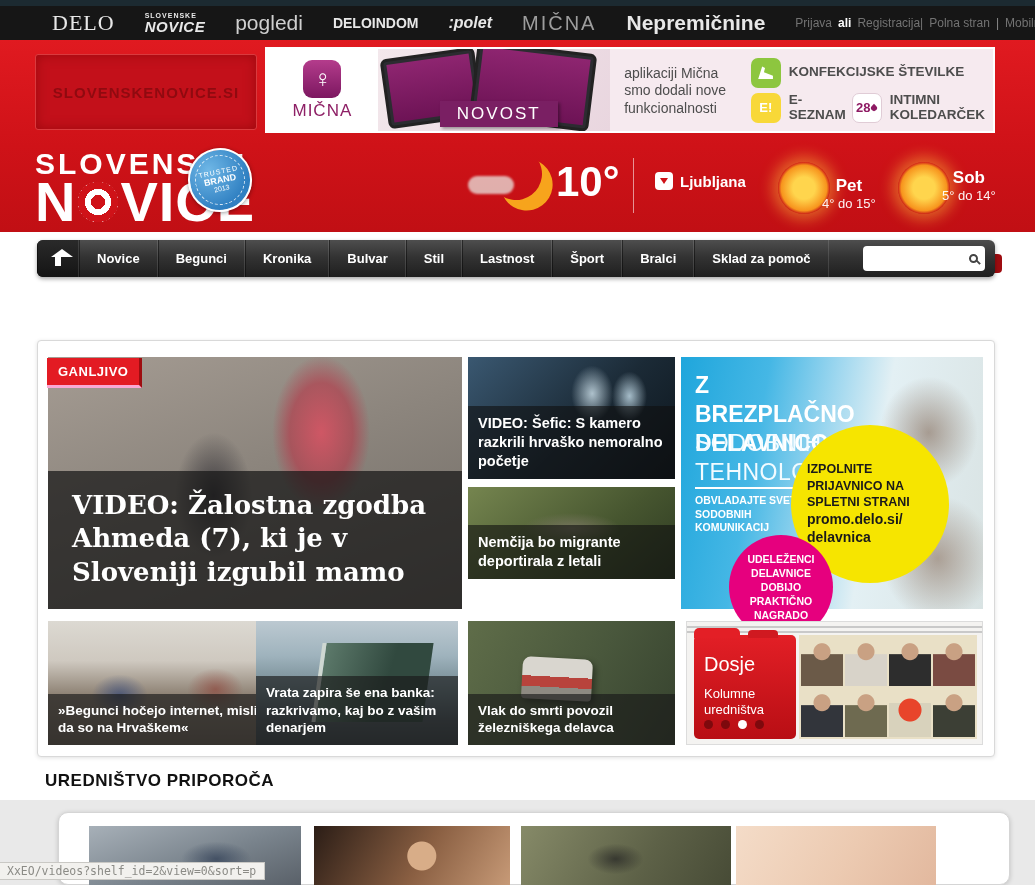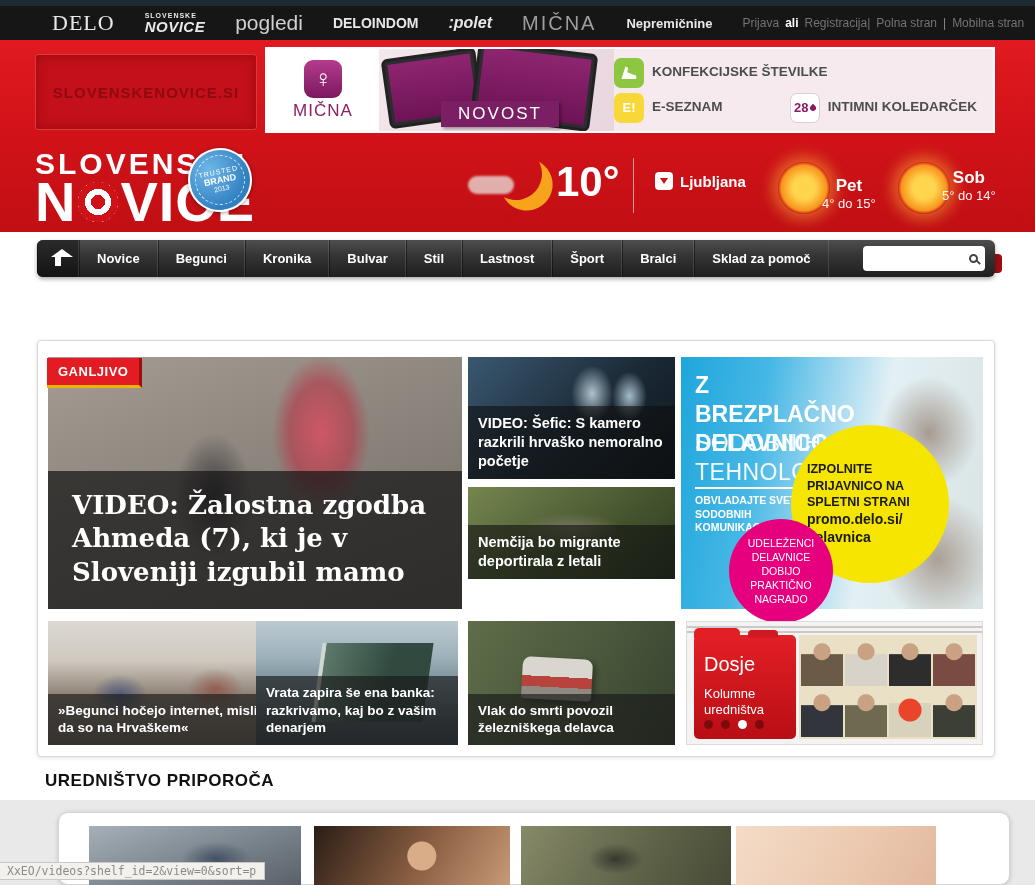--- a/index.html
+++ b/index.html
@@ -12,21 +12,21 @@
   #topbar { left:0; top:6px; width:1035px; height:34px; background:#161616; display:flex; align-items:center; padding:0 28px 0 52px; }
   .brand { color:#e8e8e8; margin-right:30px; white-space:nowrap; }
   .b-delo { font-family:"Liberation Serif", serif; font-size:22px; letter-spacing:1px; }
   .b-sn { display:flex; flex-direction:column; line-height:1; }
   .b-sn .t { font-size:7px; font-weight:bold; letter-spacing:1px; }
   .b-sn .b { font-size:15px; font-weight:bold; font-style:italic; letter-spacing:0.5px; }
   .b-pogledi { font-size:21px; color:#cfcfcf; font-weight:normal; }
   .b-deloindom { font-size:14px; font-weight:bold; }
   .b-polet { font-size:16px; font-weight:bold; font-style:italic; }
   .b-micna { font-size:20px; color:#9d9d9d; letter-spacing:2px; }
-  .b-nepr { font-size:13px; font-weight:bold; }
+  .b-nepr { font-size:21px; font-weight:bold; }
   #toplinks { margin-left:auto; color:#b9b9b9; font-size:12px; display:flex; gap:6px; align-items:center; white-space:nowrap; }
   #toplinks .lnk { color:#737373; cursor:pointer; }
   #toplinks .ali { color:#ffffff; font-weight:bold; }
   #toplinks .sep { color:#8a8a8a; }
 
   
   #header { left:0; top:40px; width:1035px; height:192px; background:linear-gradient(180deg,#e01a20 0%,#cf1218 55%,#c10f14 100%); }
   #sidebox { left:35px; top:14px; width:222px; height:76px; background:#c3101a; border:1px solid #da3a3e; border-radius:3px; box-shadow:inset 0 0 12px rgba(120,0,0,.5); display:flex; align-items:center; justify-content:center; }
   #sidebox span { color:#8f0a10; font-weight:bold; font-size:15px; letter-spacing:1px; }
 
@@ -112,41 +112,41 @@
   .photo { position:absolute; overflow:hidden; cursor:pointer; }
   .ovl { position:absolute; left:0; right:0; bottom:0; background:rgba(22,22,22,.72); color:#fff; padding:8px 10px; }
   .ovl.sec { background:rgba(15,15,15,.6); font-size:14.5px; font-weight:bold; line-height:1.3; }
   .ovl.btm { background:rgba(25,25,25,.65); font-size:13.5px; font-weight:bold; line-height:1.3; }
 
   #mainart { left:10px; top:16px; width:414px; height:252px;
     background:radial-gradient(ellipse 70px 110px at 66% 30%, rgba(214,82,98,.9) 0%, rgba(178,64,78,.7) 45%, rgba(0,0,0,0) 70%),
       radial-gradient(ellipse 55px 90px at 40% 55%, rgba(52,50,55,.9) 0%, rgba(0,0,0,0) 70%),
       linear-gradient(160deg,#a59c93 0%,#8c857d 45%,#6f6a64 100%); }
   #mainart .title { font-family:"DejaVu Serif", serif; font-weight:bold; font-size:26px; line-height:1.28; padding:10px 14px 12px; }
-  #tag { position:absolute; left:9px; top:17px; background:#e31b23; border-right:3px solid #9e0d10; border-bottom:3px solid #eab308; color:#fff; font-weight:bold; font-size:13px; padding:6px 11px; letter-spacing:.5px; }
+  #tag { position:absolute; left:9px; top:17px; background:#e31b23; border-right:3px solid #9e0d10; border-bottom:3px solid #f9a8d4; color:#fff; font-weight:bold; font-size:13px; padding:6px 11px; letter-spacing:.5px; }
 
   #sec1 { left:430px; top:16px; width:207px; height:122px;
     background:radial-gradient(ellipse 30px 40px at 60% 30%, rgba(210,230,240,.8), rgba(0,0,0,0) 70%),
       radial-gradient(ellipse 25px 35px at 78% 32%, rgba(200,225,238,.8), rgba(0,0,0,0) 70%),
       linear-gradient(135deg,#3a5871 0%,#1b2a36 55%,#0c141b 100%); }
   #sec2 { left:430px; top:146px; width:207px; height:92px;
     background:radial-gradient(ellipse 70px 22px at 50% 45%, rgba(120,118,96,.95), rgba(0,0,0,0) 70%),
       linear-gradient(140deg,#75854f 0%,#46552f 60%,#2d3a22 100%); }
 
   
   #ad { left:643px; top:16px; width:302px; height:252px; cursor:pointer;
     background:radial-gradient(ellipse 70px 80px at 82% 30%, rgba(120,90,70,.55), rgba(0,0,0,0) 70%),
       radial-gradient(ellipse 80px 90px at 85% 80%, rgba(130,100,80,.55), rgba(0,0,0,0) 70%),
       linear-gradient(100deg,#1fa6dc 0%,#45b7e5 26%,#9ed7ef 46%,#e3f0f4 62%,#d9e3e3 100%); }
   #ad .t1 { position:absolute; left:14px; top:14px; color:#fff; font-weight:bold; font-size:23px; line-height:1.25; }
   #ad .t2 { position:absolute; left:14px; top:72px; color:#f2fbff; font-size:23px; line-height:1.25; letter-spacing:.5px; }
   #ad .rule { position:absolute; left:14px; top:130px; width:132px; height:2px; background:#fff; }
   #ad .t3 { position:absolute; left:14px; top:137px; color:#fff; font-weight:bold; font-size:10.5px; line-height:1.3; width:130px; }
   .circ { position:absolute; border-radius:50%; display:flex; align-items:center; justify-content:center; text-align:center; }
-  #circ-pink { left:48px; top:162px; width:104px; height:104px; background:#e6007e; color:#fff; font-weight:normal; font-size:10.5px; line-height:1.35; padding:10px; }
+  #circ-pink { left:48px; top:178px; width:104px; height:104px; background:#e6007e; color:#fff; font-weight:bold; font-size:10.5px; line-height:1.35; padding:10px; }
   #circ-yellow { left:110px; top:68px; width:158px; height:158px; background:#f6e500; color:#1a1a1a; font-weight:bold; font-size:12.5px; line-height:1.3; padding:16px; flex-direction:column; text-align:left; align-items:flex-start; }
   #circ-yellow .url { font-size:14px; }
 
   
   #b1 { left:10px; top:280px; width:239px; height:124px;
     background:radial-gradient(ellipse 40px 30px at 30% 60%, rgba(50,70,120,.7), rgba(0,0,0,0) 70%),
       radial-gradient(ellipse 40px 30px at 70% 55%, rgba(140,60,50,.6), rgba(0,0,0,0) 70%),
       linear-gradient(180deg,#dcd9d2 0%,#cfc9c0 32%,#8c8072 60%,#6e6458 100%); }
   #b2 { left:218px; top:280px; width:202px; height:124px;
     background:linear-gradient(180deg,#bcc9d1 0%,#9fb3bd 28%,#71878f 55%,#4c585e 80%,#3c4549 100%); }
@@ -222,20 +222,21 @@
       </div>
       <div class="bn-devices">
         <div class="dev dev1">
             <div class="scr"></div>
           </div>
         <div class="dev dev2">
             <div class="scr"></div>
           </div>
         <div class="bn-novost">NOVOST</div>
       </div>
+      <div class="bn-text">aplikaciji Mična smo dodali nove funkcionalnosti</div>
       <div class="bn-feats">
         <div class="feat feat-kon">
           <div class="fi fi-green">
               <div class="shoe"></div>
             </div>
           <div class="feat-label">KONFEKCIJSKE ŠTEVILKE</div>
         </div>
         <div class="feat">
           <div class="fi fi-yellow">E!</div>
           <div class="feat-label">E-SEZNAM</div>

